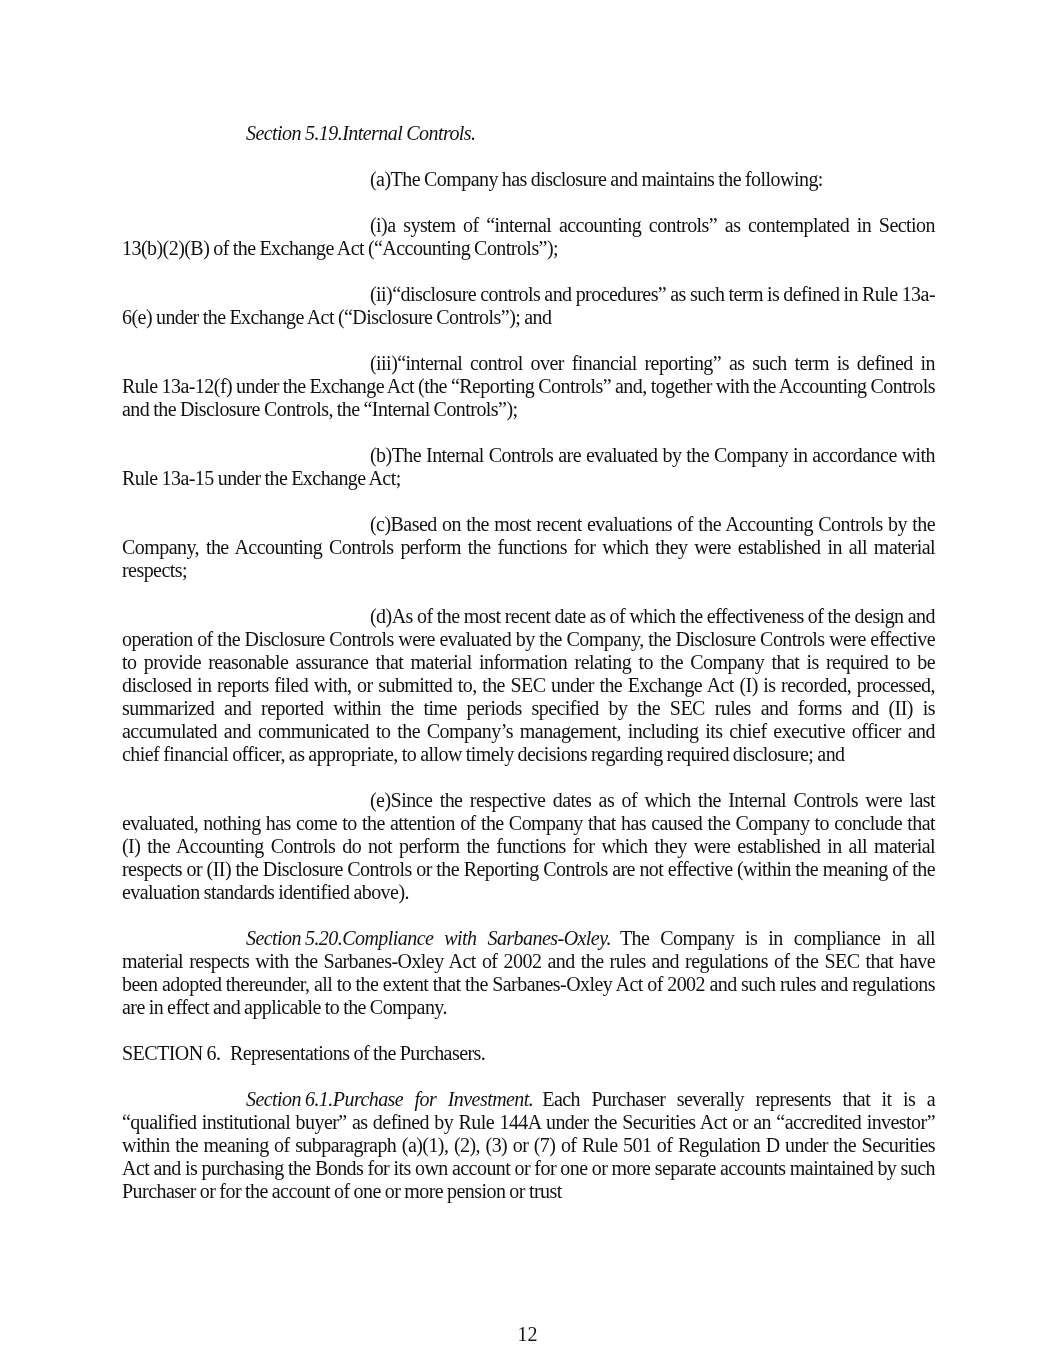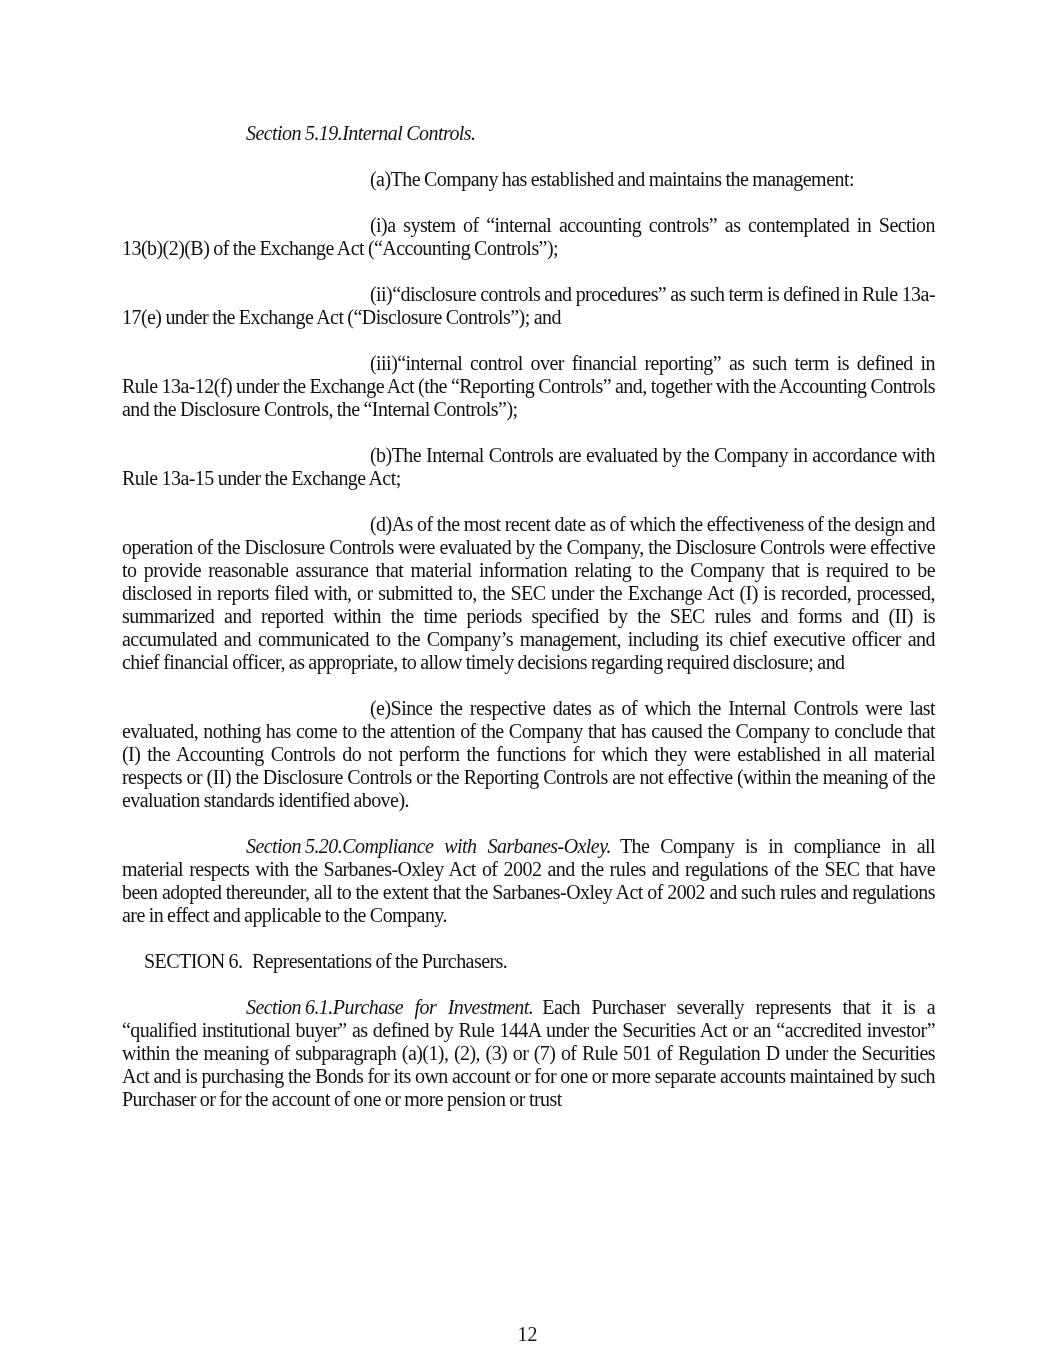--- a/index.html
+++ b/index.html
@@ -30,45 +30,46 @@
     letter-spacing: -0.55px;
     word-spacing: -0.5px;
   }
   .indent-half { text-indent: 62px; }
   .indent-full { text-indent: 124px; }
   .sub { margin-left: 62px; text-indent: 124px; }
   .plain { text-indent: 0; }
   .label { display: inline-block; white-space: pre; }
   .lw62  { min-width: 62px; }
   .lw65  { min-width: 65px; }
-  .lw108 { min-width: 108px; margin-left: 22px; }
+  .lw108 { min-width: 108px; }
   .lw125 { min-width: 125px; }
   .italic { font-style: italic; font-family: Liberation Serif, serif; }
   .title { margin-right: 9px; margin-top: 39px; }
   .page-number {
     position: absolute;
     top: 1323px;
     left: 0;
     width: 100%;
     text-align: center;
     font-size: 20px;
     line-height: 23px;
   }
 </style>
 </head>
 <body>
 
 <div class="page">
   <div class="doc" id="doc-body">
       <p class="para indent-half"><span class="label lw125 italic">Section 5.19.</span><span class="title italic">Internal Controls.</span></p>
-      <p class="para indent-full"><span class="label lw62">(a)</span><span class="text">The Company has established and maintains the management:</span></p>
+      <p class="para indent-full"><span class="label lw62">(a)</span><span class="text">The Company has disclosure and maintains the following:</span></p>
       <p class="para sub"><span class="label lw65">(i)</span><span class="text">a system of “internal accounting controls” as contemplated in Section 13(b)(2)(B) of the Exchange Act (“Accounting Controls”);</span></p>
-      <p class="para sub"><span class="label lw65">(ii)</span><span class="text">“disclosure controls and procedures” as such term is defined in Rule 13a-17(e) under the Exchange Act (“Disclosure Controls”); and</span></p>
+      <p class="para sub"><span class="label lw65">(ii)</span><span class="text">“disclosure controls and procedures” as such term is defined in Rule 13a-6(e) under the Exchange Act (“Disclosure Controls”); and</span></p>
       <p class="para sub"><span class="label lw65">(iii)</span><span class="text">“internal control over financial reporting” as such term is defined in Rule 13a-12(f) under the Exchange Act (the “Reporting Controls” and, together with the Accounting Controls and the Disclosure Controls, the “Internal Controls”);</span></p>
       <p class="para indent-full"><span class="label lw62">(b)</span><span class="text">The Internal Controls are evaluated by the Company in accordance with Rule 13a-15 under the Exchange Act;</span></p>
+      <p class="para indent-full"><span class="label lw62">(c)</span><span class="text">Based on the most recent evaluations of the Accounting Controls by the Company, the Accounting Controls perform the functions for which they were established in all material respects;</span></p>
       <p class="para indent-full"><span class="label lw62">(d)</span><span class="text">As of the most recent date as of which the effectiveness of the design and operation of the Disclosure Controls were evaluated by the Company, the Disclosure Controls were effective to provide reasonable assurance that material information relating to the Company that is required to be disclosed in reports filed with, or submitted to, the SEC under the Exchange Act (I) is recorded, processed, summarized and reported within the time periods specified by the SEC rules and forms and (II) is accumulated and communicated to the Company’s management, including its chief executive officer and chief financial officer, as appropriate, to allow timely decisions regarding required disclosure; and</span></p>
       <p class="para indent-full"><span class="label lw62">(e)</span><span class="text">Since the respective dates as of which the Internal Controls were last evaluated, nothing has come to the attention of the Company that has caused the Company to conclude that (I) the Accounting Controls do not perform the functions for which they were established in all material respects or (II) the Disclosure Controls or the Reporting Controls are not effective (within the meaning of the evaluation standards identified above).</span></p>
       <p class="para indent-half"><span class="label lw125 italic">Section 5.20.</span><span class="title italic">Compliance with Sarbanes-Oxley.</span><span class="text">The Company is in compliance in all material respects with the Sarbanes-Oxley Act of 2002 and the rules and regulations of the SEC that have been adopted thereunder, all to the extent that the Sarbanes-Oxley Act of 2002 and such rules and regulations are in effect and applicable to the Company.</span></p>
       <p class="para plain"><span class="label lw108">SECTION 6.</span><span class="title">Representations of the Purchasers.</span></p>
       <p class="para indent-half"><span class="label lw125 italic">Section 6.1.</span><span class="title italic">Purchase for Investment.</span><span class="text">Each Purchaser severally represents that it is a “qualified institutional buyer” as defined by Rule 144A under the Securities Act or an “accredited investor” within the meaning of subparagraph (a)(1), (2), (3) or (7) of Rule 501 of Regulation D under the Securities Act and is purchasing the Bonds for its own account or for one or more separate accounts maintained by such Purchaser or for the account of one or more pension or trust</span></p>
     </div>
   <div class="page-number">12</div>
 </div>
 
 </body></html>

